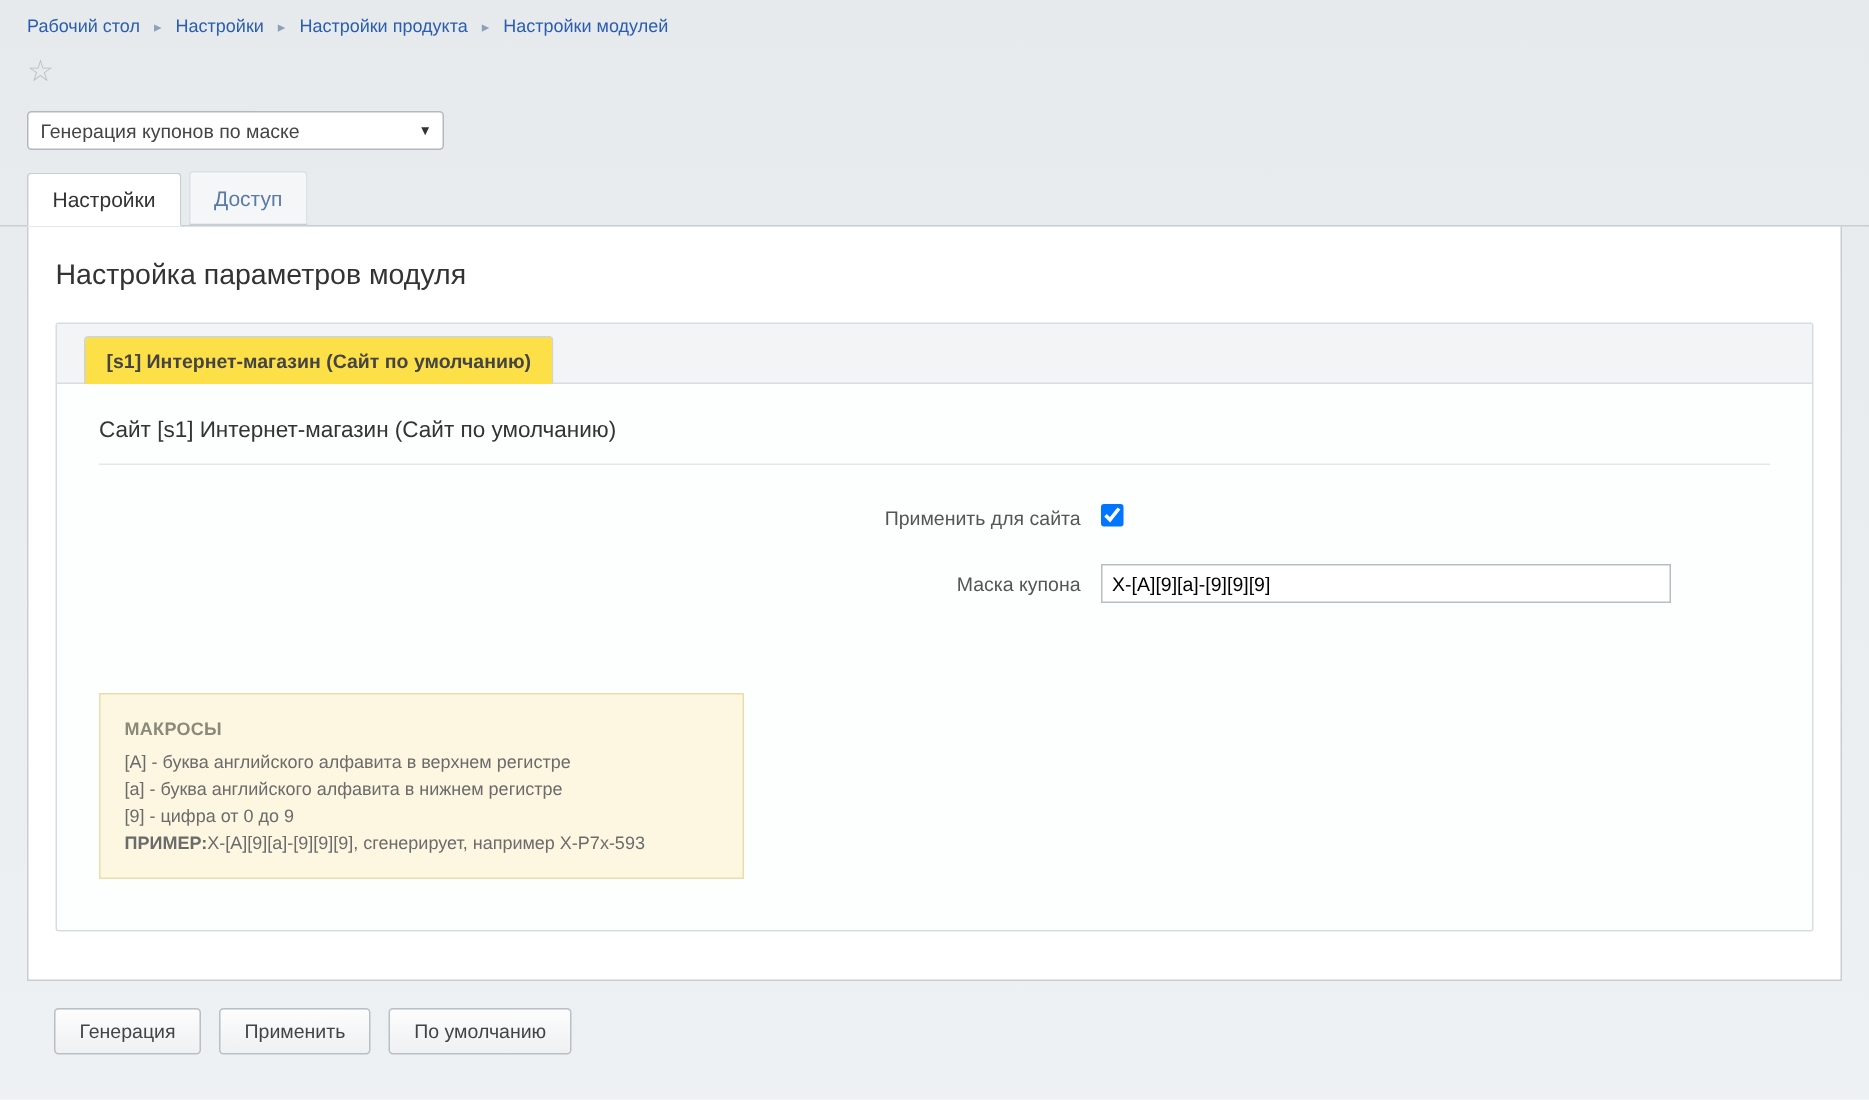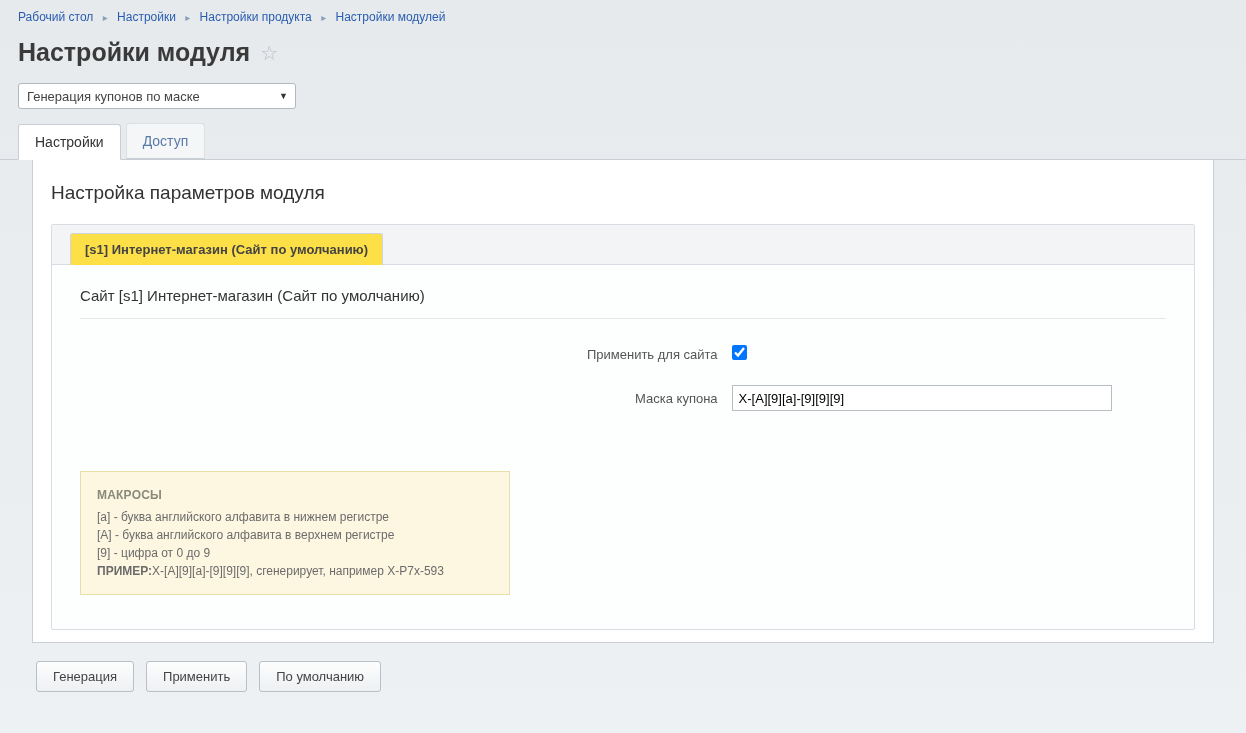--- a/index.html
+++ b/index.html
@@ -111,25 +111,25 @@
     margin-bottom: -1px;
   }
   .outer-tab:not(.active) {
     background: #f4f6f8;
     border: 1px solid #dbe0e4;
     border-bottom: 1px solid #c8ced3;
     color: #5a7aa8;
   }
   
   .content-panel {
-    margin: 0 32px;
+    margin: 0 18px;
     background: #fff;
     border: 1px solid #c8ced3;
     border-top: none;
-    padding: 22px 18px 12px;
+    padding: 22px 18px 32px;
     position: relative;
     z-index: 1;
   }
   .section-title {
     font-size: 19px;
     color: #333;
     margin-bottom: 20px;
   }
   .inner-card {
     border: 1px solid #d7dde2;
@@ -239,21 +239,20 @@
     <a>Рабочий стол</a>
     <span class="sep">▸</span>
     <a>Настройки</a>
     <span class="sep">▸</span>
     <a>Настройки продукта</a>
     <span class="sep">▸</span>
     <a>Настройки модулей</a>
   </div>
 
   <div class="title-row">
-    <h1 class="page-title">Настройки модуля</h1>
     <span class="star">☆</span>
   </div>
 
   <div class="module-select-row">
     <span class="select-wrap">
       <select class="module-select">
         <option>Генерация купонов по маске</option>
       </select>
     </span>
   </div>
@@ -283,22 +282,22 @@
           <div class="form-row">
             <div class="form-label">Маска купона</div>
             <div class="form-control">
               <input type="text" class="text-input" value="X-[A][9][a]-[9][9][9]" style="">
             </div>
           </div>
         </div>
 
         <div class="macros-box">
           <div class="macros-title">МАКРОСЫ</div>
+          <div>[A] - буква английского алфавита в верхнем регистре</div>
           <div>[a] - буква английского алфавита в нижнем регистре</div>
-          <div>[A] - буква английского алфавита в верхнем регистре</div>
           <div>[9] - цифра от 0 до 9</div>
           <div class="macros-example">
             <strong>ПРИМЕР:</strong><span>X-[A][9][a]-[9][9][9], сгенерирует, например X-P7x-593</span>
           </div>
         </div>
       </div>
     </div>
   </div>
 
   <div class="buttons-row">

